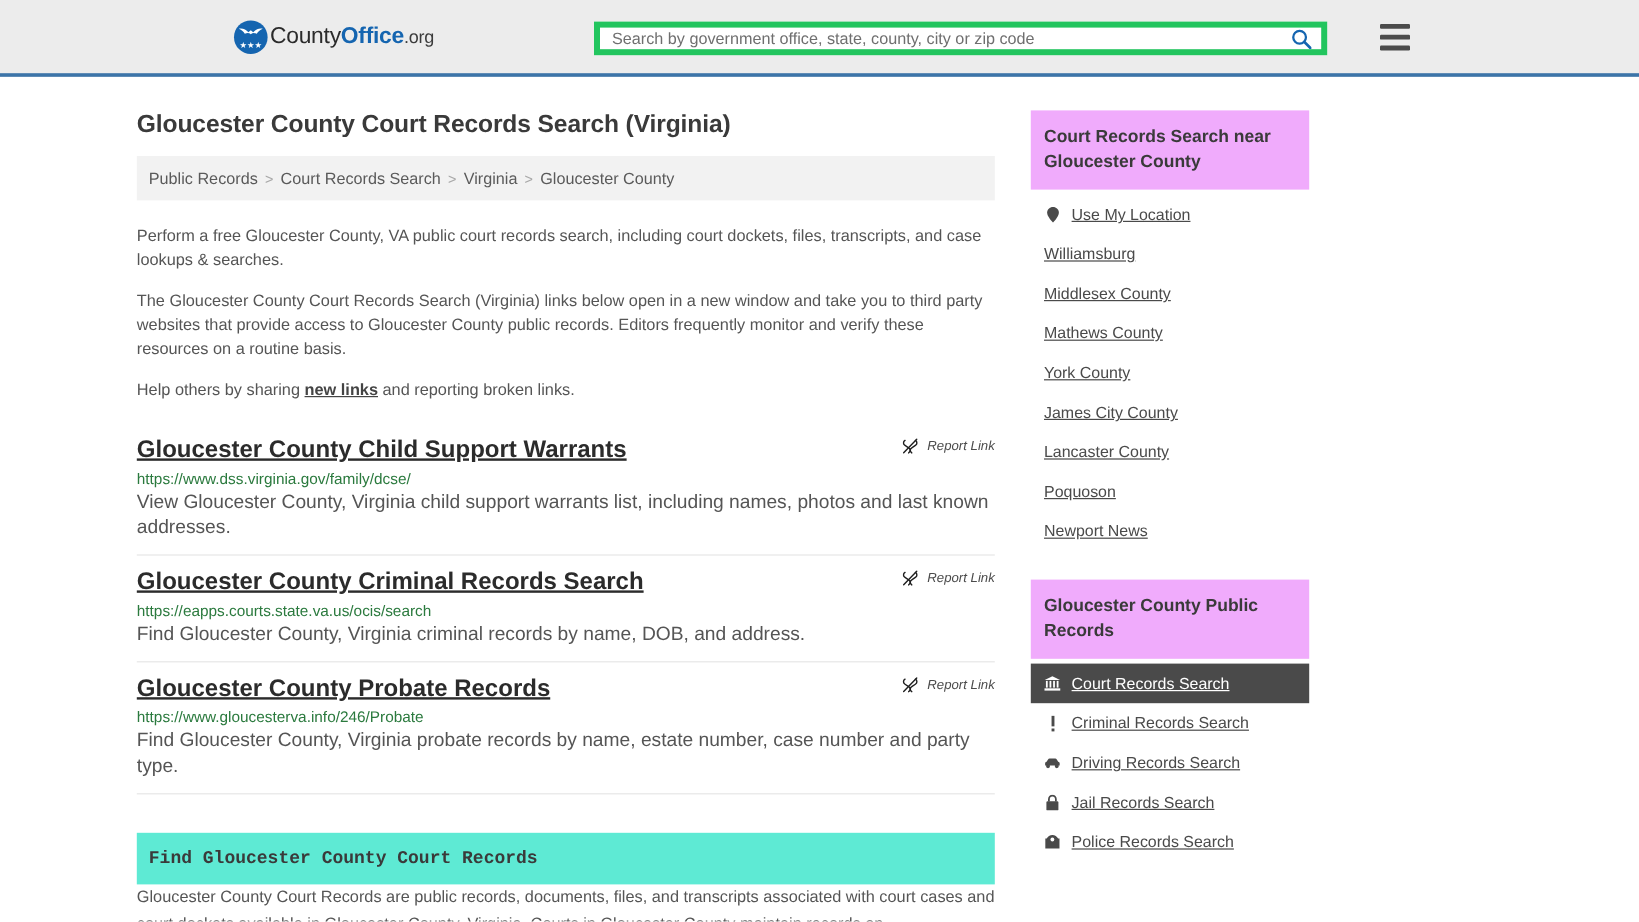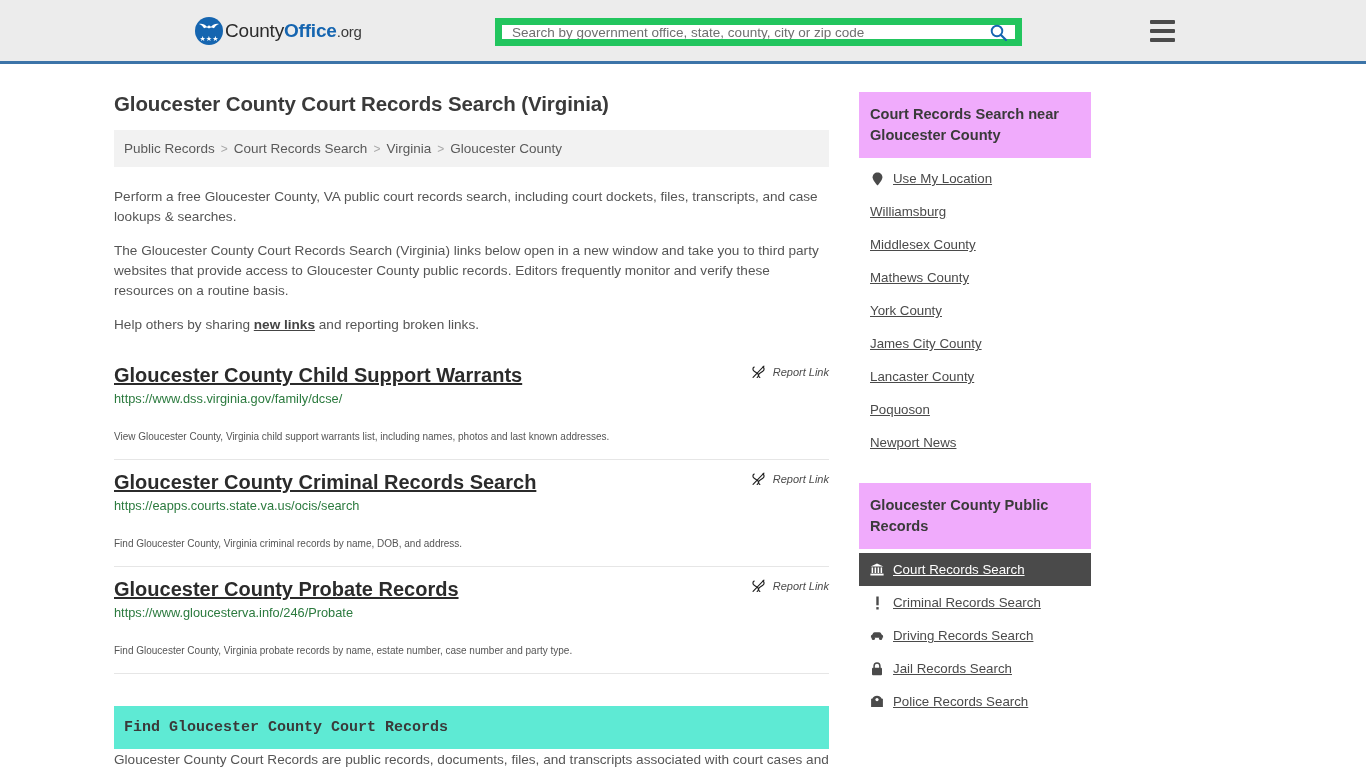--- a/index.html
+++ b/index.html
@@ -59,24 +59,24 @@
     white-space: nowrap;
   }
   .brand-text .b1 { color: #2b2b2b; }
   .brand-text .b2 { color: #1565b0; font-weight: bold; }
   .brand-text .b3 { color: #3b3b3b; font-size: 15px; }
 
   .search-wrap {
     position: absolute;
     left: 495px;
     top: 18px;
-    width: 527px;
+    width: 611px;
     height: 28px;
     background: #ffffff;
-    border: 7px solid #22c55e;
+    border: 5px solid #22c55e;
     display: flex;
     align-items: center;
   }
   .search-input {
     flex: 1;
     border: none;
     outline: none;
     height: 100%;
     padding: 0 10px;
     font-family: "Liberation Sans", sans-serif;
@@ -186,24 +186,24 @@
     white-space: nowrap;
     padding-left: 12px;
     font-style: italic;
   }
   .result-url {
     font-size: 12.8px;
     color: #2b7a3e;
     margin-top: 4px;
   }
   .result-desc {
-    font-size: 10px;
+    font-size: 16px;
     line-height: 21px;
     color: #555;
-    margin-top: 20px;
+    margin-top: 2px;
   }
 
   
   .find-box {
     background: #5eead4;
     padding: 13px 10px;
     margin-top: 32px;
     font-family: Liberation Mono, monospace;
   }
   .find-box h2 {

